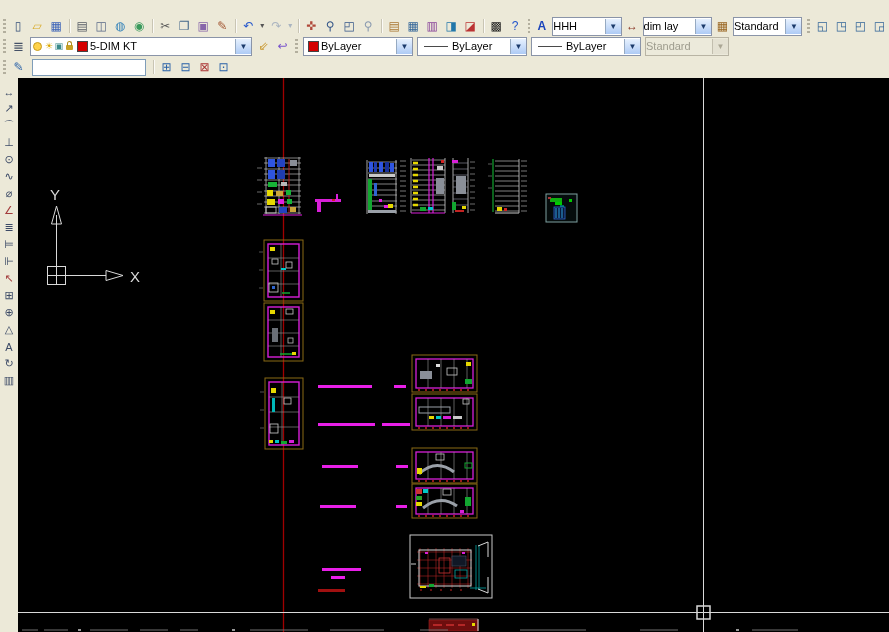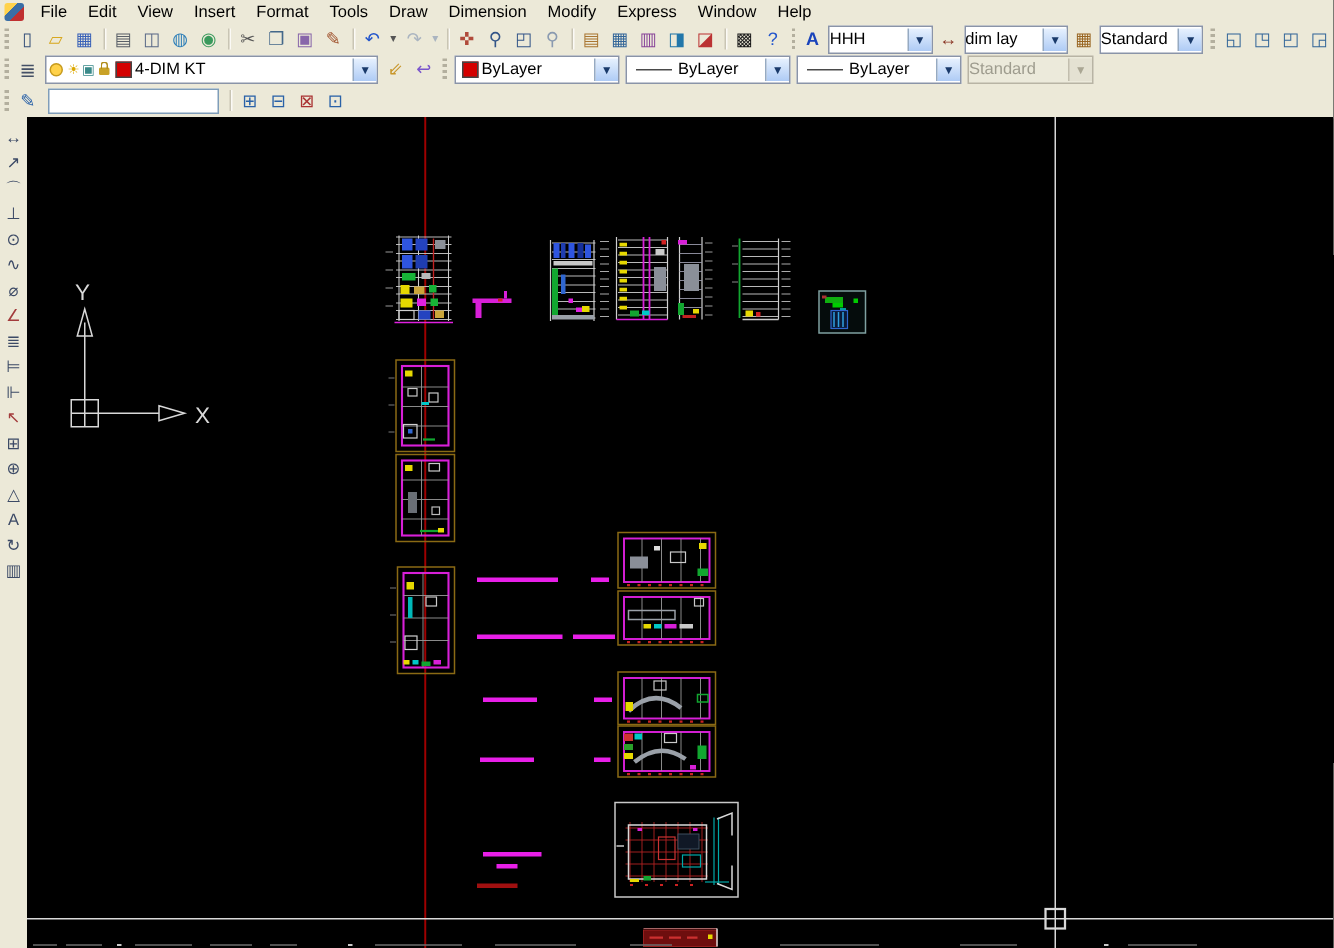--- a/index.html
+++ b/index.html
@@ -37,35 +37,20 @@
   
   .leftbar{position:absolute;left:0;top:78px;bottom:0;width:18px;background:#ece9d8;display:flex;flex-direction:column;align-items:center;padding-top:5px;box-sizing:border-box;}
   .canvas{position:absolute;left:18px;top:78px;width:871px;height:554px;background:#000;cursor:none;}
   svg{display:block;}
 </style>
 </head>
 <body>
 
 <div class="window">
 
-  <div class="menubar">
-    <div class="appicon"></div>
-    <span class="menuitem">File</span>
-    <span class="menuitem">Edit</span>
-    <span class="menuitem">View</span>
-    <span class="menuitem">Insert</span>
-    <span class="menuitem">Format</span>
-    <span class="menuitem">Tools</span>
-    <span class="menuitem">Draw</span>
-    <span class="menuitem">Dimension</span>
-    <span class="menuitem">Modify</span>
-    <span class="menuitem">Express</span>
-    <span class="menuitem">Window</span>
-    <span class="menuitem">Help</span>
-  </div>
 
   <div class="tbrow row1">
     <span class="grip"></span>
     <span style="display:flex;align-items:center;">
         <span class="tbtn" style="color: rgb(53, 80, 122);">▯</span>
         <span class="tbtn" style="color: rgb(216, 168, 32);">▱</span>
         <span class="tbtn" style="color: rgb(58, 98, 184);">▦</span>
         <span class="sep"></span>
         <span class="tbtn" style="color: rgb(90, 96, 104);">▤</span>
         <span class="tbtn" style="color: rgb(90, 106, 136);">◫</span>
@@ -123,21 +108,21 @@
 
   <div class="tbrow row2">
     <span class="grip"></span>
     <span class="tbtn" style="color:#445066;font-size:13px;">≣</span>
     <span class="combo" style="width:220px;">
       <span class="bulb"></span>
       <span class="mini" style="color:#dca800;">☀</span>
       <span class="mini" style="color:#3a8a8a;">▣</span>
       <span class="lockbody"></span>
       <span class="swatch" style="margin-left:2px;"></span>
-      <span class="val">4-DIM KT</span>
+      <span class="val">5-DIM KT</span>
       <span class="arrow">▼</span>
     </span>
     <span class="tbtn" style="color:#c8962a;">⇙</span>
     <span class="tbtn" style="color:#7a55cc;">↩</span>
     <span class="grip"></span>
     <span class="combo" style="width:108px;">
       <span class="swatch"></span>
       <span class="val">ByLayer</span>
       <span class="arrow">▼</span>
     </span>

